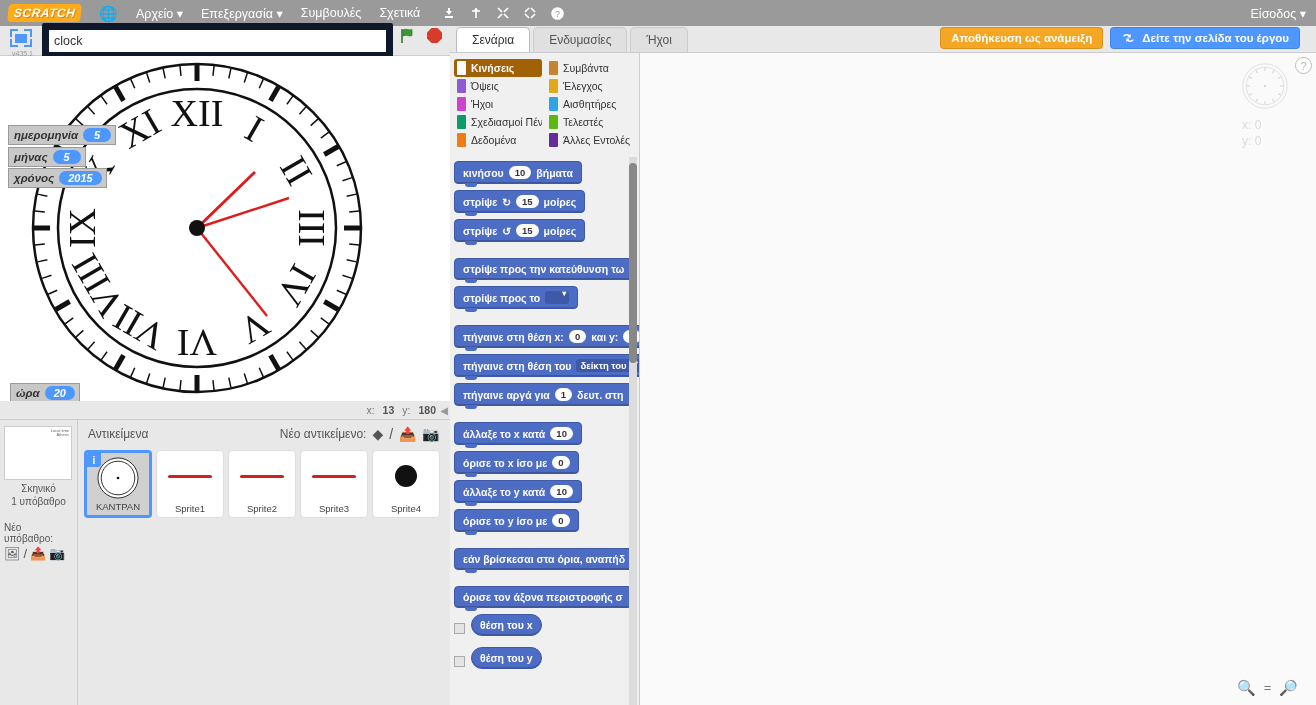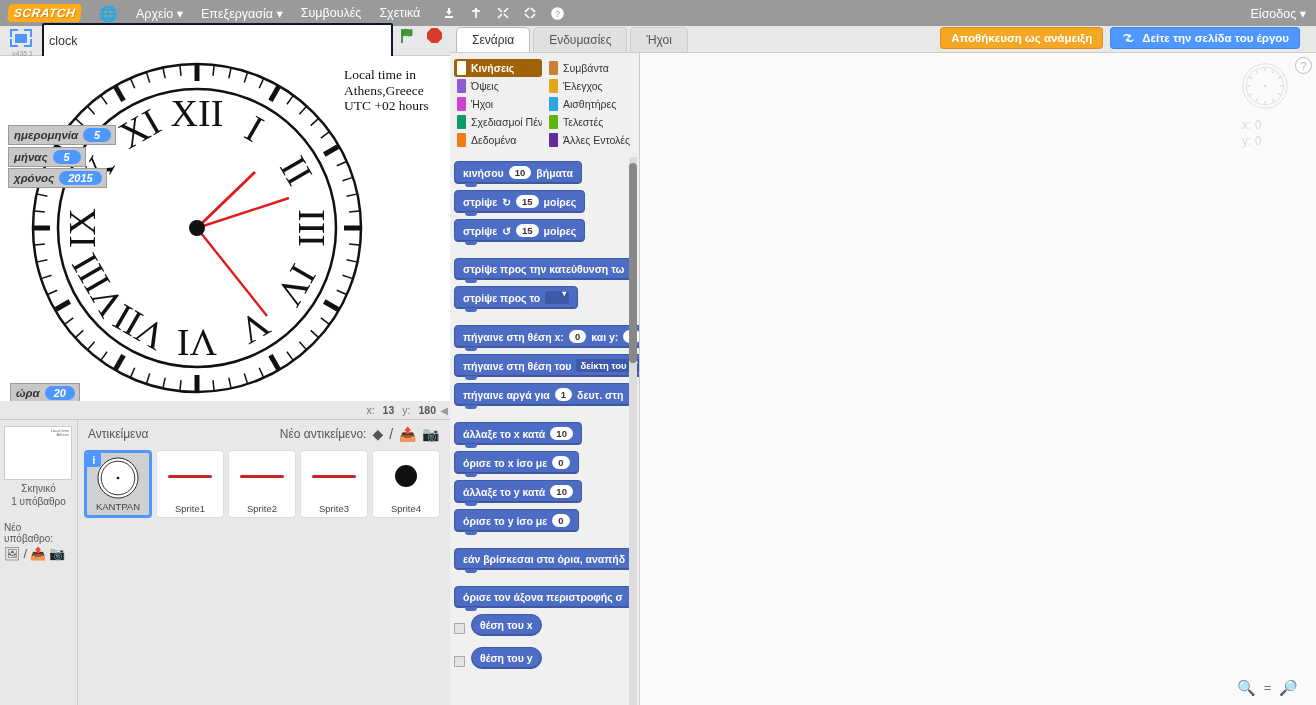--- a/index.html
+++ b/index.html
@@ -58,21 +58,21 @@
   .small-stage-btn .brk2::before, .small-stage-btn .brk2::after {
     content: ''; position: absolute; width: 6px; height: 6px; border: 2px solid #4d97ff;
   }
   .small-stage-btn .brk2::before { left: 0; bottom: 0; border-right: none; border-top: none; }
   .small-stage-btn .brk2::after { right: 0; bottom: 0; border-left: none; border-top: none; }
   .ver { position: absolute; bottom: -4px; left: 4px; font-size: 7px; color: #999; }
 
   .proj-title-wrap { flex: 1; position: relative; }
   .proj-title {
     width: 100%; height: 36px; font-size: 12.5px;
-    border: 2px solid #0f172a; border-radius: 2px; padding: 1px 5px;
+    border: 7px solid #0f172a; border-radius: 2px; padding: 1px 5px;
     background: #fff; color: #333; font-family: "Liberation Sans", sans-serif;
   }
   .proj-author { font-size: 11px; color: #666; padding-left: 5px; margin-top: 1px; }
 
   .flag-stop { display: flex; gap: 10px; align-items: center; padding-bottom: 10px; }
   .green-flag { width: 18px; height: 18px; cursor: pointer; }
   .stop-btn {
     width: 15px; height: 15px; background: #d93b2b; cursor: pointer;
     clip-path: polygon(30% 0,70% 0,100% 30%,100% 70%,70% 100%,30% 100%,0 70%,0 30%);
   }
@@ -375,21 +375,20 @@
             <text x="57" y="181" text-anchor="middle" font-family="Liberation Serif, serif" font-size="38" fill="#111" transform="rotate(270 57 170)">IX</text>
             <text x="72.13912937235844" y="124.49999999999999" text-anchor="middle" font-family="Liberation Serif, serif" font-size="38" fill="#111" transform="rotate(300 72.13912937235844 113.49999999999999)">X</text>
             <text x="113.49999999999994" y="83.13912937235847" text-anchor="middle" font-family="Liberation Serif, serif" font-size="38" fill="#111" transform="rotate(330 113.49999999999994 72.13912937235847)">XI</text>
           </g>
         <line x1="170" y1="170" x2="228" y2="114" stroke="#e01b1b" stroke-width="3"></line>
         <line x1="170" y1="170" x2="262" y2="140" stroke="#e01b1b" stroke-width="2.4"></line>
         <line x1="170" y1="170" x2="240" y2="258" stroke="#e01b1b" stroke-width="2.4"></line>
         <circle cx="170" cy="170" r="8" fill="#111"></circle>
       </svg>
 
-      <div class="local-time">Local time in Athens,Greece UTC +02 hours</div>
 
       <div class="var-watcher" style="left:8px; top:69px;">
         <span>ημερομηνία</span>
         <span class="var-value">5</span>
       </div>
       <div class="var-watcher" style="left:8px; top:91px;">
         <span>μήνας</span>
         <span class="var-value">5</span>
       </div>
       <div class="var-watcher" style="left:8px; top:112px;">

